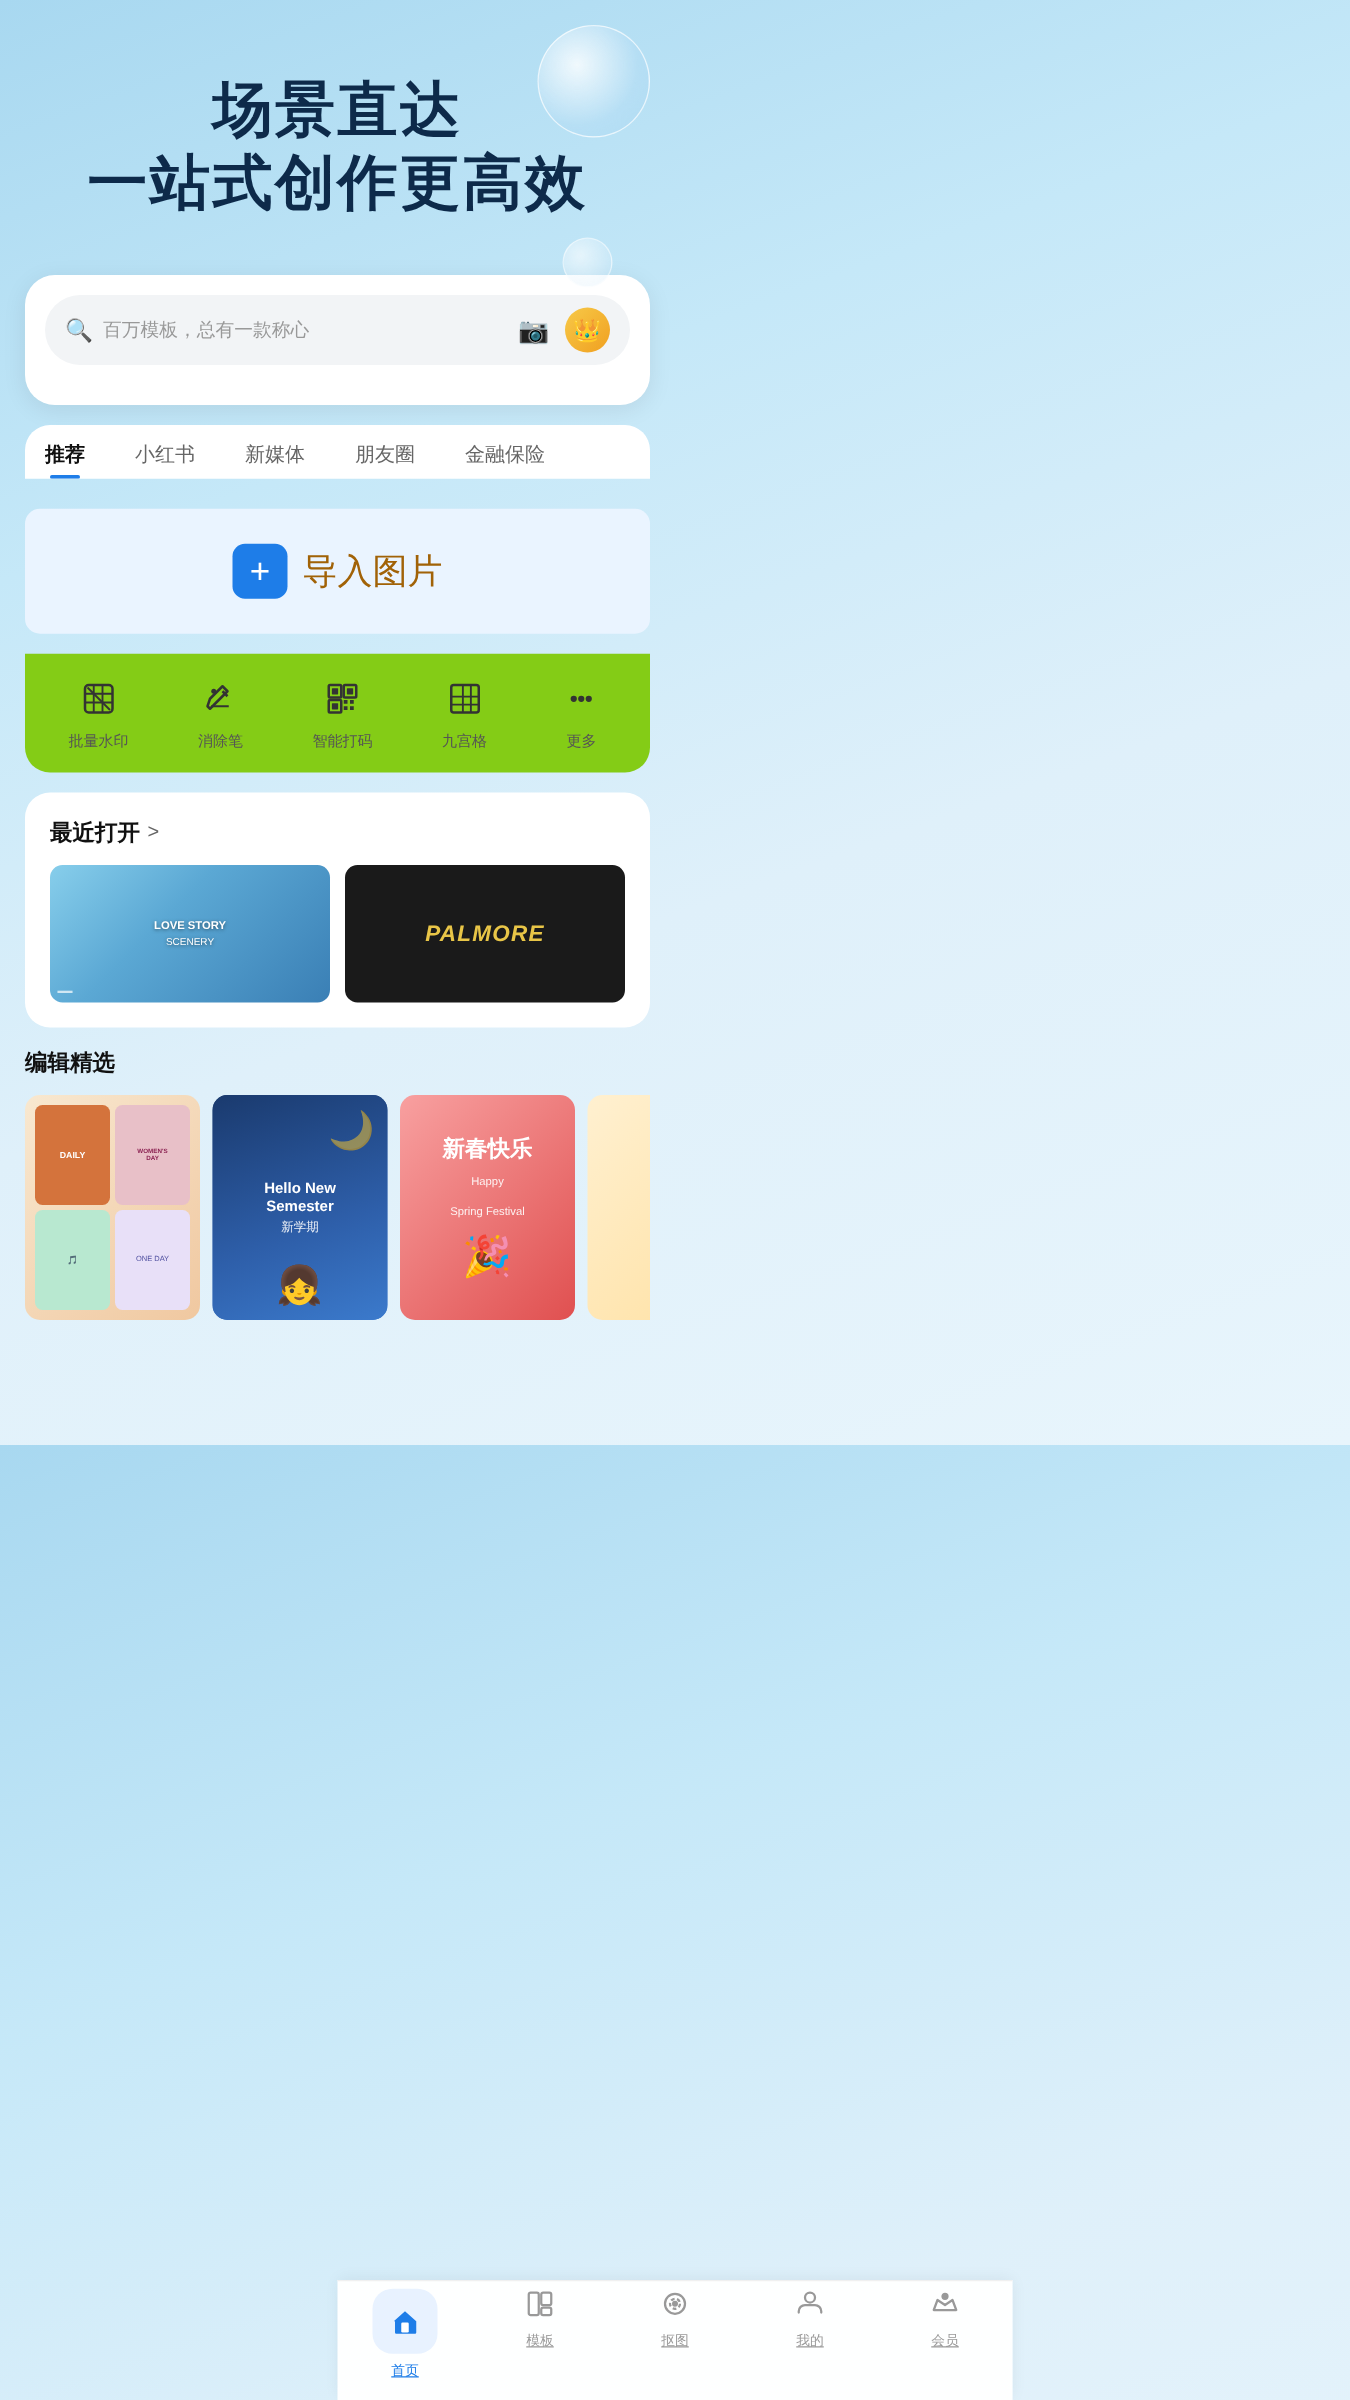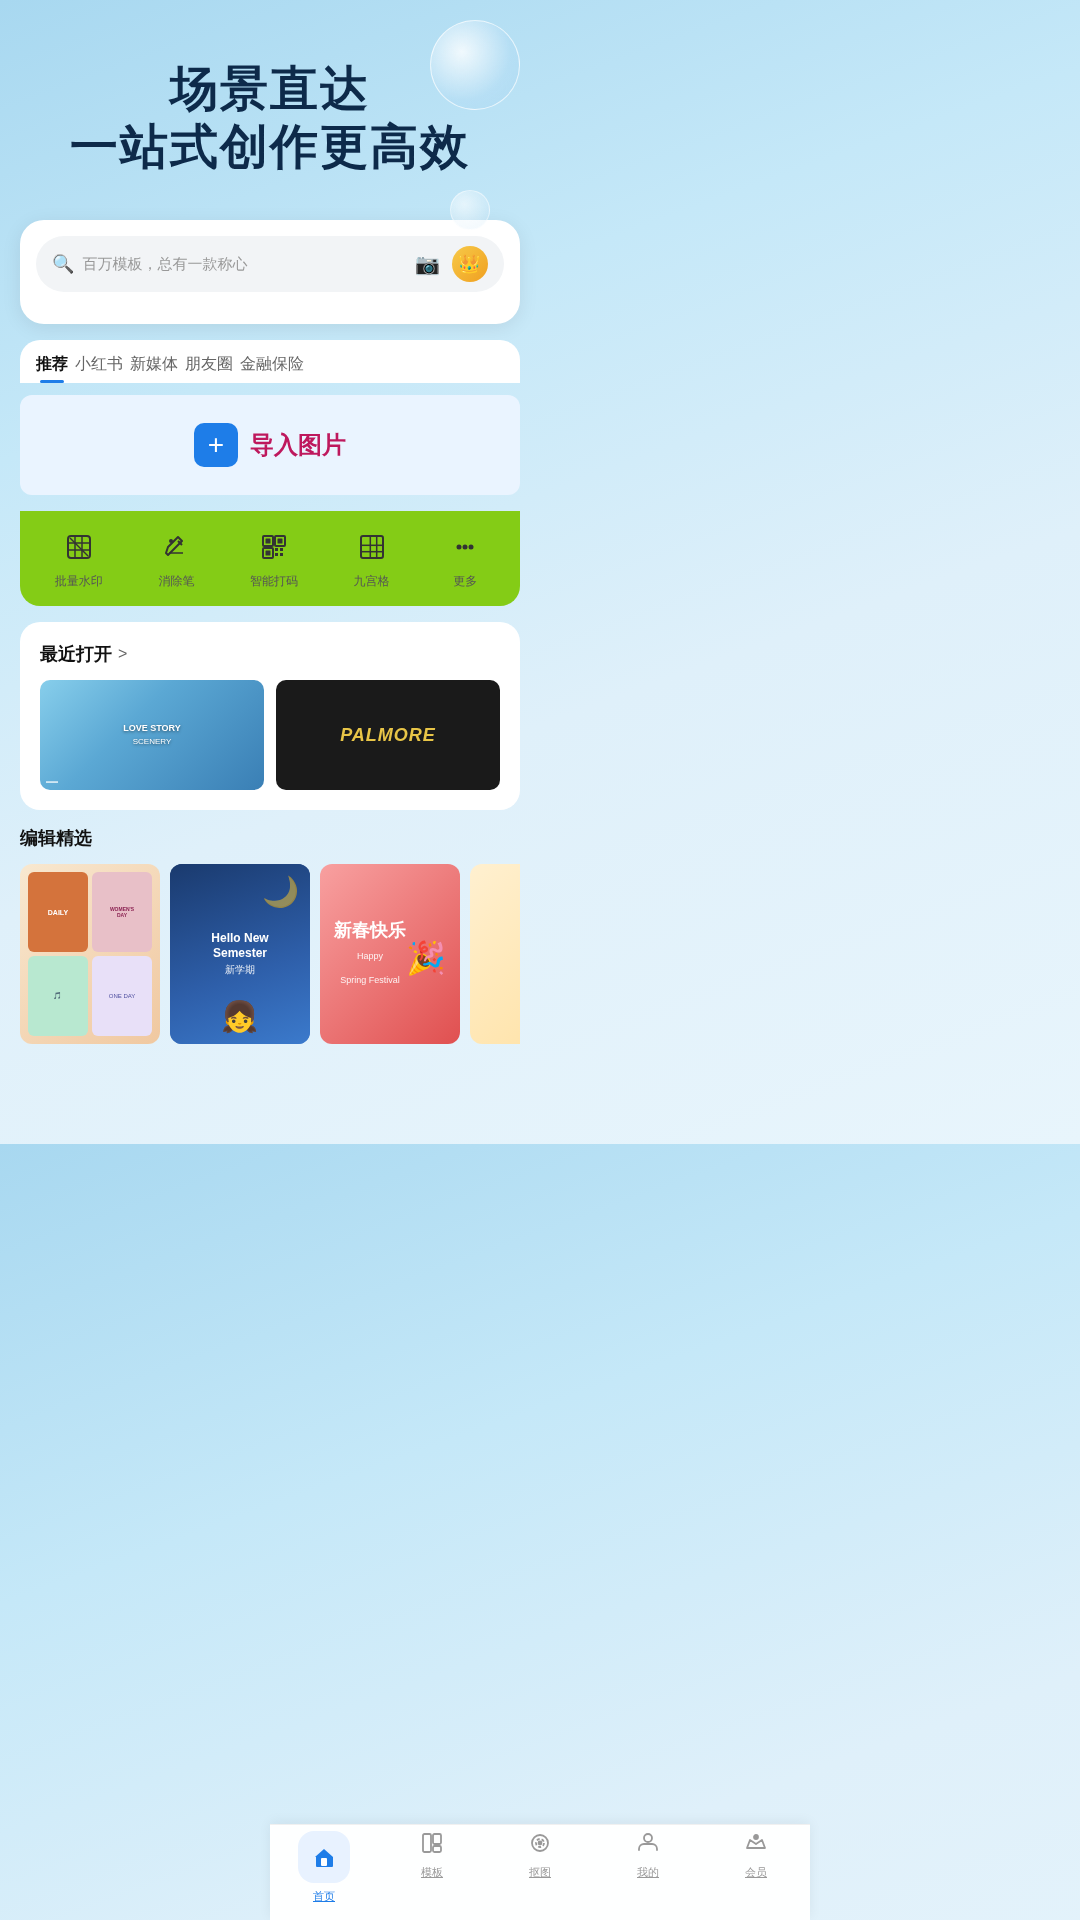--- a/index.html
+++ b/index.html
@@ -99,22 +99,22 @@
 
     .tabs-section {
       background: #fff;
       border-radius: 20px 20px 0 0;
       margin: 0 20px 0 20px;
       padding: 14px 16px 0 16px;
     }
 
     .tabs-row {
       display: flex;
-      gap: 7px;
-      margin-bottom: 12px;
+      gap: 40px;
+      margin-bottom: 24px;
       overflow-x: auto;
       scrollbar-width: none;
     }
 
     .tabs-row::-webkit-scrollbar { display: none; }
 
     .tab-item {
       font-size: 16px;
       color: #666;
       white-space: nowrap;
@@ -158,23 +158,23 @@
       border-radius: 10px;
       display: flex;
       align-items: center;
       justify-content: center;
       font-size: 28px;
       color: #fff;
       cursor: pointer;
     }
 
     .import-text {
-      font-size: 24px;
-      color: #be185d;
-      font-weight: 700;
+      font-size: 28px;
+      color: #a16207;
+      font-weight: 400;
     }
 
     .tools-section {
       background: #84cc16;
       border-radius: 0 0 20px 20px;
       margin: 0 20px 16px 20px;
       padding: 16px 8px 16px 8px;
       display: flex;
       justify-content: space-around;
     }
@@ -315,21 +315,21 @@
       flex-direction: column;
       align-items: center;
       justify-content: center;
       position: relative;
       overflow: hidden;
     }
 
     .pick-spring {
       background: linear-gradient(135deg, #f8a0a0 0%, #e05050 100%);
       display: flex;
-      flex-direction: row;
+      flex-direction: column;
       align-items: center;
       justify-content: center;
       position: relative;
     }
 
     .pick-partial {
       background: linear-gradient(135deg, #fff0d0 0%, #ffe0a0 100%);
       display: flex;
       align-items: center;
       justify-content: center;

